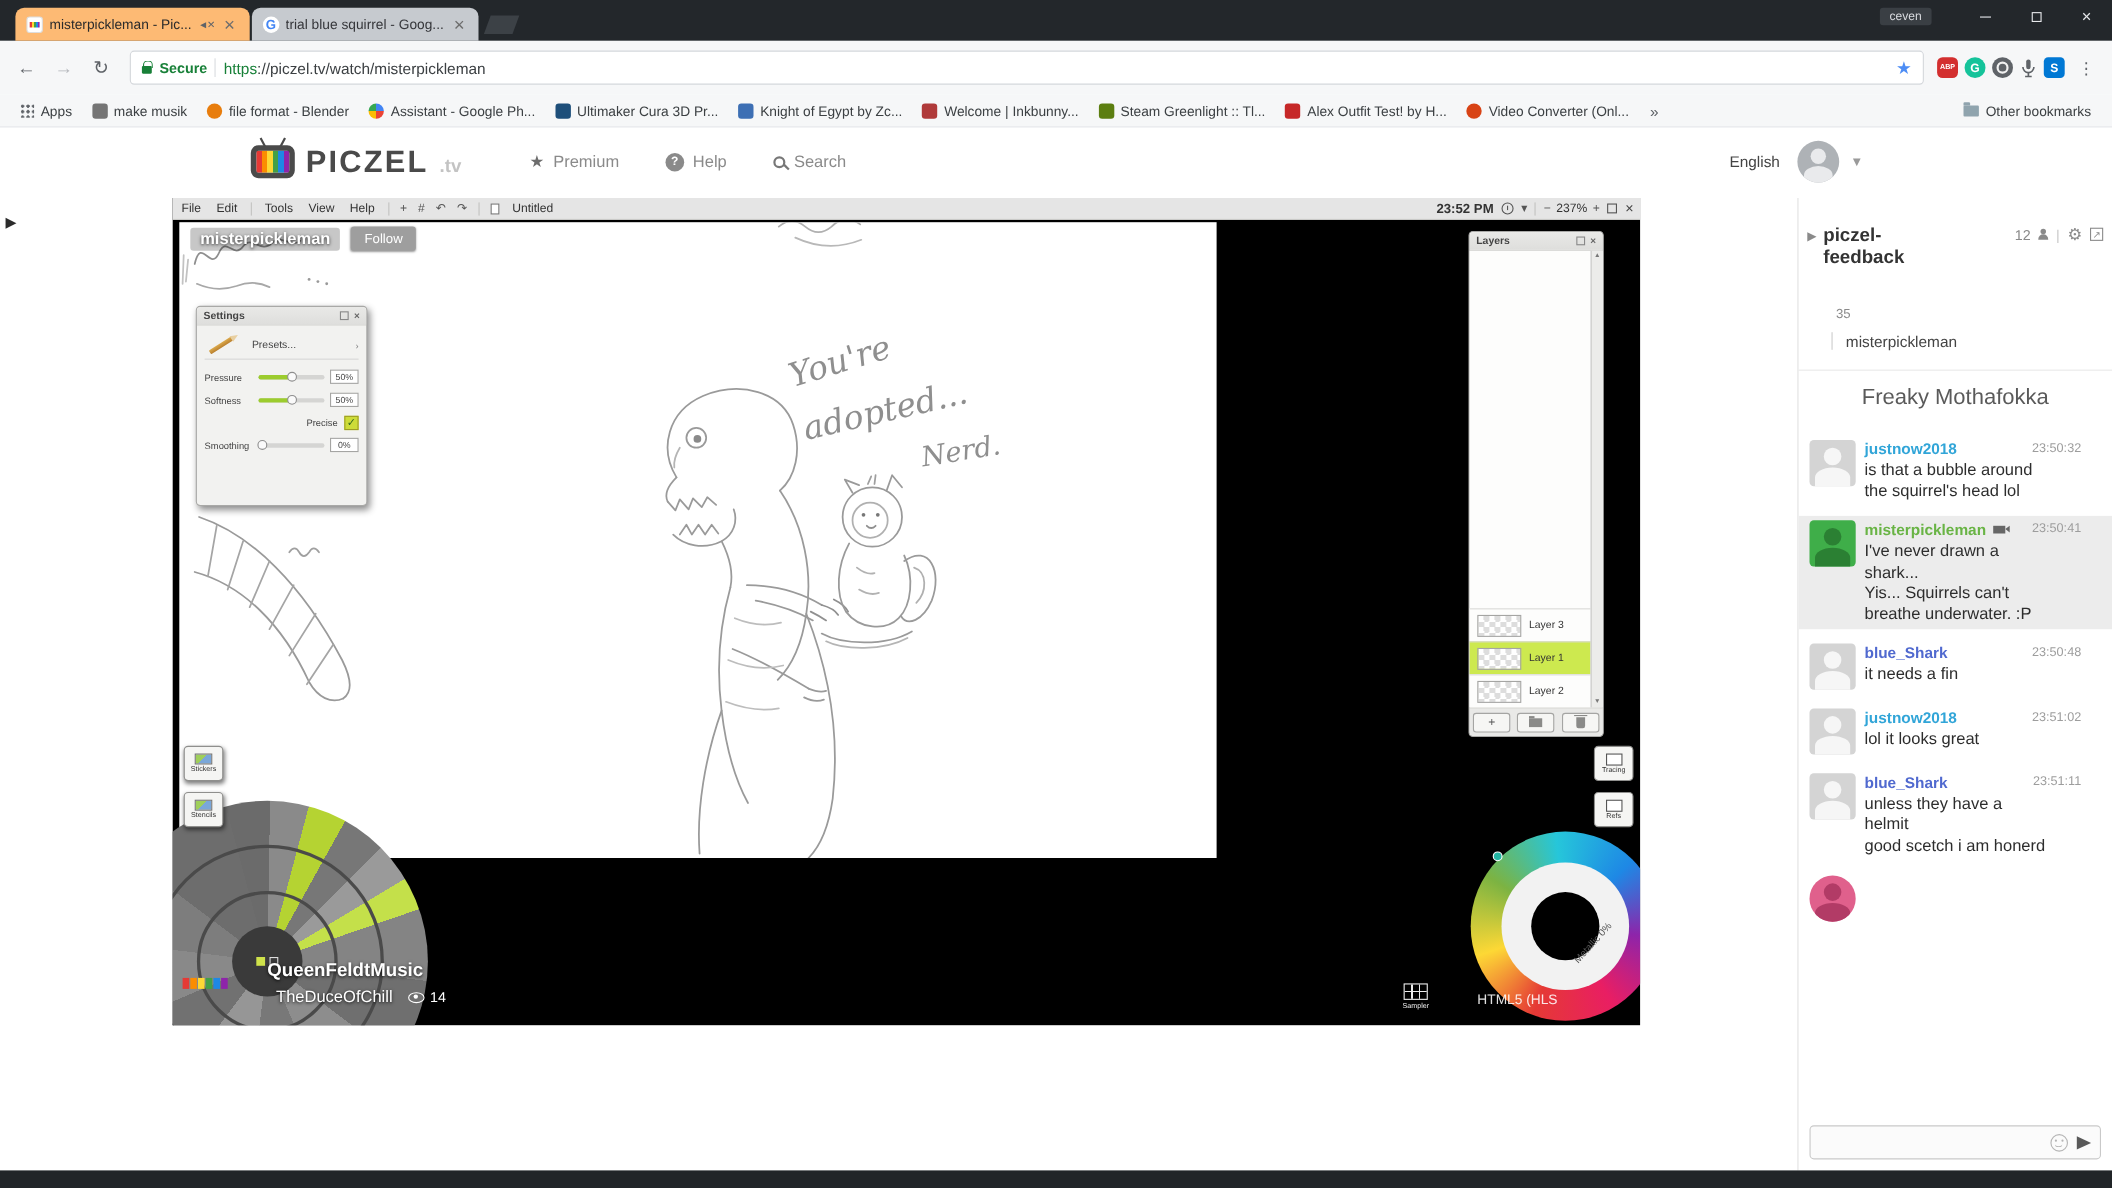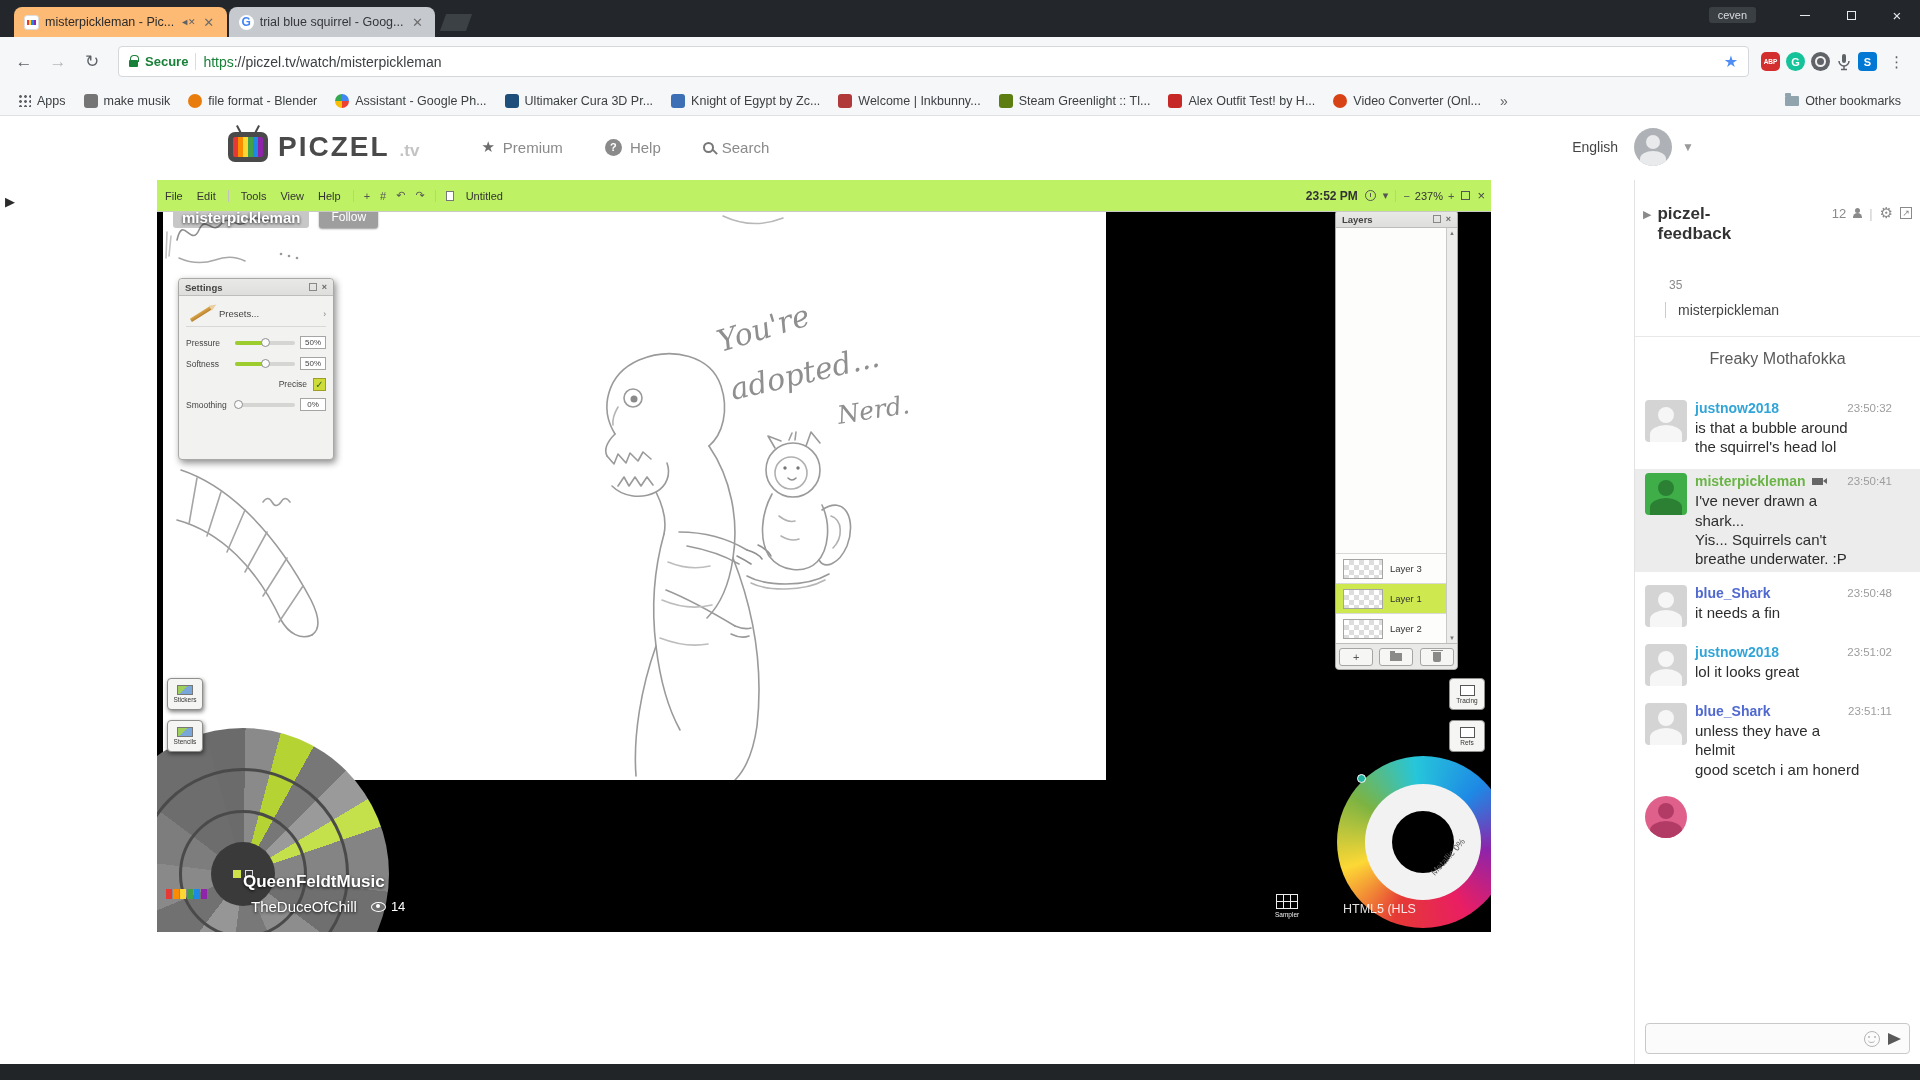--- a/index.html
+++ b/index.html
@@ -79,21 +79,21 @@
   .mag::after{content:'';position:absolute;right:-4px;bottom:-4px;width:2px;height:6px;background:#777;transform:rotate(-45deg)}
   .lang{font-size:14px;color:#444}
   .avatar{width:38px;height:38px;border-radius:50%;background:#aeb2b6;position:relative;overflow:hidden;margin:0 10px 0 16px}
   .avatar::before{content:'';position:absolute;left:12px;top:7px;width:14px;height:14px;border-radius:50%;background:#e9eaec}
   .avatar::after{content:'';position:absolute;left:6px;top:23px;width:26px;height:16px;border-radius:50% 50% 0 0;background:#e9eaec}
   .chev{color:#9a9a9a;font-size:12px;margin-right:226px}
   .collapse-arrow{position:absolute;left:5px;top:78px;font-size:13px;color:#2b2b2b}
 
   
   .player{position:absolute;left:157px;top:64px;width:1334px;height:752px;background:#000;overflow:hidden}
-  .pz-menubar{position:absolute;left:0;top:0;right:0;height:32px;background:#bef264;border-bottom:1px solid #c9c9c7;display:flex;align-items:center;font-size:11px;color:#333;padding:0 6px;gap:10px;z-index:9}
+  .pz-menubar{position:absolute;left:0;top:0;right:0;height:20px;background:#e5e5e5;border-bottom:1px solid #c9c9c7;display:flex;align-items:center;font-size:11px;color:#333;padding:0 6px;gap:10px;z-index:9}
   .pz-menubar .mi{padding:0 2px}
   .msep{width:1px;height:12px;background:#c2c2c0}
   .micon{color:#555;font-size:11px}
   .doc-ico{width:8px;height:10px;border:1px solid #777;background:#fff}
   .mb-right{margin-left:auto;display:flex;align-items:center;gap:7px}
   .clock-txt{font-weight:bold;font-size:12px}
   .clk{width:11px;height:11px;border:1.4px solid #555;border-radius:50%;position:relative}
   .clk::after{content:'';position:absolute;left:4px;top:2px;width:1.4px;height:4px;background:#555}
   .zoombox{display:flex;align-items:center;gap:5px}
   .exp-ico{width:9px;height:9px;border:1.4px solid #555}
@@ -107,21 +107,21 @@
   .follow-btn{background:#9e9e9e;color:#fff;font-size:12px;border:none;border-radius:3px;padding:4px 12px;box-shadow:0 1px 2px rgba(0,0,0,.4)}
   .popout-mini{width:12px;height:12px;border:1.5px solid #fff;color:#fff;font-size:9px;line-height:9px;text-align:center;opacity:.85}
 
   .panel{background:#f2f2f0;border:1px solid #a9a9a7;border-radius:4px;box-shadow:2px 3px 7px rgba(0,0,0,.45)}
   .panel-title{height:17px;background:linear-gradient(#e9e9e7,#dededc);border-bottom:1px solid #bdbdbb;display:flex;align-items:center;padding:0 6px;font-size:9.5px;font-weight:bold;color:#444;border-radius:4px 4px 0 0}
   .pt-icons{margin-left:auto;display:flex;gap:5px;color:#666;font-size:9px;align-items:center}
   .pt-sq{width:8px;height:8px;border:1px solid #888}
 
   .pz-settings{position:absolute;left:21px;top:98px;width:156px;height:182px;z-index:6}
   .set-body{padding:5px 7px;font-size:8.5px;color:#444}
-  .preset-row{display:flex;align-items:center;height:26px;border-bottom:1px solid #d8d8d6;margin-bottom:5px;gap:6px}
+  .preset-row{display:flex;align-items:center;height:26px;border-bottom:1px solid #d8d8d6;margin-bottom:5px;gap:16px}
   .pencil{width:24px;height:4px;background:linear-gradient(#dcaa4c,#b97f2e);border-radius:1px;transform:rotate(-32deg);position:relative;margin-left:3px}
   .pencil::after{content:'';position:absolute;right:-6px;top:-1px;border-left:7px solid #e8cfa0;border-top:3px solid transparent;border-bottom:3px solid transparent}
   .preset-lbl{font-size:9.5px}
   .preset-arrow{margin-left:auto;color:#777}
   .slider-row{display:flex;align-items:center;gap:5px;height:21px}
   .sl-lbl{width:44px}
   .track{position:relative;width:60px;height:4px;background:#d5d5d3;border-radius:2px}
   .fill{position:absolute;left:0;top:0;bottom:0;background:#9ccc2e;border-radius:2px}
   .knob{position:absolute;top:-3px;width:9px;height:9px;border-radius:50%;background:#fafafa;border:1px solid #8e8e8e}
   .valbox{margin-left:auto;width:26px;height:13px;border:1px solid #a5a5a3;background:#fff;font-size:8px;display:flex;align-items:center;justify-content:center}
@@ -188,21 +188,21 @@
   .ch-right{margin-left:auto;display:flex;align-items:center;gap:7px;color:#8a8a8a;font-size:13px;align-self:flex-start}
   .person-ico{width:9px;height:10px;position:relative;display:inline-block}
   .person-ico::before{content:'';position:absolute;left:2px;top:0;width:5px;height:5px;border-radius:50%;background:#8a8a8a}
   .person-ico::after{content:'';position:absolute;left:0;top:5px;width:9px;height:5px;border-radius:5px 5px 0 0;background:#8a8a8a}
   .ch-div{color:#c9c9c9}
   .gear{font-size:15px}
   .popout{width:12px;height:12px;border:1.5px solid #8a8a8a;font-size:9px;line-height:10px;text-align:center;color:#8a8a8a}
   .chat-unread{position:absolute;left:34px;top:98px;font-size:12px;color:#8a8a8a}
   .chat-sub{position:absolute;left:30px;top:122px;font-size:14px;color:#444;border-left:1px solid #ccc;padding-left:12px}
   .chat-divider{position:absolute;left:0;right:0;top:156px;height:1px;background:#e8e8e8}
-  .chat-room{position:absolute;left:0;right:0;top:170px;text-align:center;font-size:16px;color:#5a5a5a}
+  .chat-room{position:absolute;left:0;right:0;top:170px;text-align:center;font-size:20px;color:#5a5a5a}
   .chat-messages{position:absolute;left:0;right:0;top:216px;bottom:50px;display:flex;flex-direction:column;gap:9px;overflow:hidden}
   .msg{display:flex;gap:8px;padding:4px 10px}
   .msg.highlight{background:#ececec}
   .av{width:42px;height:42px;border-radius:4px;background:#d4d4d4;position:relative;overflow:hidden;flex:none}
   .av::before{content:'';position:absolute;left:13px;top:7px;width:16px;height:16px;border-radius:50%;background:#f6f6f6}
   .av::after{content:'';position:absolute;left:5px;top:25px;width:32px;height:18px;border-radius:50% 50% 0 0;background:#f6f6f6}
   .av-green{background:#3fae49}
   .av-green::before,.av-green::after{background:#2b8033}
   .av-pink{background:#e0608c;border-radius:50%}
   .av-pink::before,.av-pink::after{background:#b23b66}

